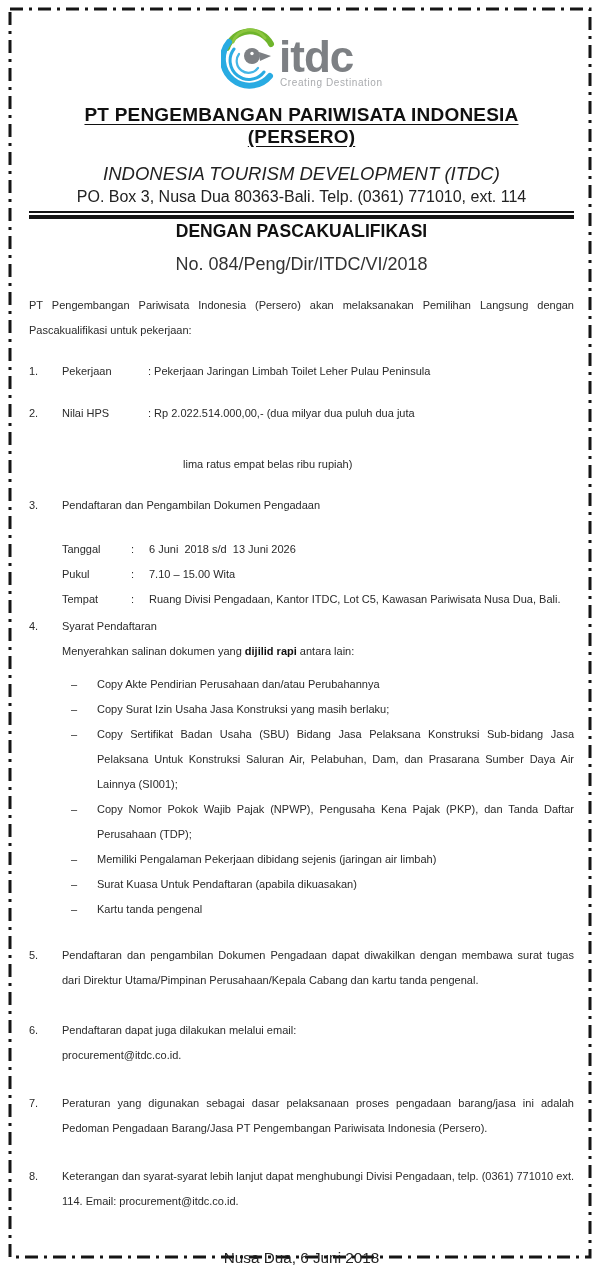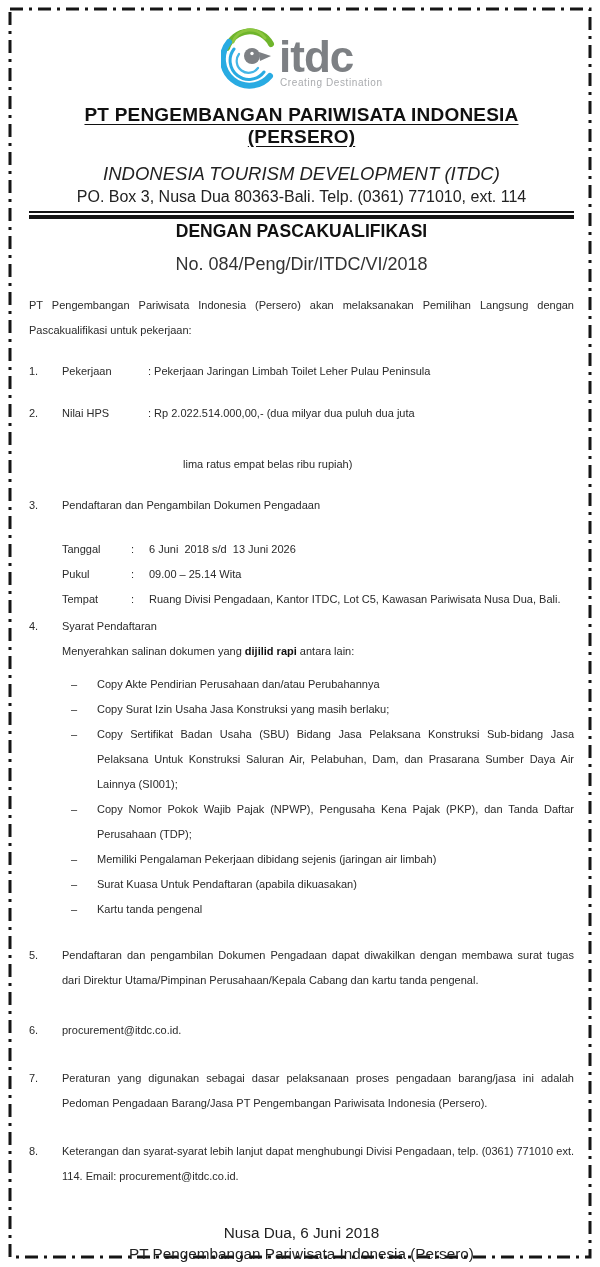--- a/index.html
+++ b/index.html
@@ -133,21 +133,21 @@
     <div class="ibody">
       <div>Pendaftaran dan Pengambilan Dokumen Pengadaan</div>
       <div class="frow mt-r1">
         <div class="flabel">Tanggal</div>
         <div class="fcolon">:</div>
         <div class="fvalue">6 Juni  2018 s/d  13 Juni 2026</div>
       </div>
       <div class="frow">
         <div class="flabel">Pukul</div>
         <div class="fcolon">:</div>
-        <div class="fvalue">09.00 – 25.14 Wita</div>
+        <div class="fvalue">7.10 – 15.00 Wita</div>
       </div>
       <div class="frow">
         <div class="flabel">Tempat</div>
         <div class="fcolon">:</div>
         <div class="fvalue">Ruang Divisi Pengadaan, Kantor ITDC, Lot C5, Kawasan Pariwisata Nusa Dua, Bali.</div>
       </div>
     </div>
   </div>
 
   <div class="item bodytext mt-i4">
@@ -191,20 +191,21 @@
   </div>
 
   <div class="item bodytext mt-i5">
     <div class="num">5.</div>
     <div class="ibody j">Pendaftaran dan pengambilan Dokumen Pengadaan dapat diwakilkan dengan membawa surat tugas dari Direktur Utama/Pimpinan Perusahaan/Kepala Cabang dan kartu tanda pengenal.</div>
   </div>
 
   <div class="item bodytext mt-i6">
     <div class="num">6.</div>
     <div class="ibody">
+      <div>Pendaftaran dapat juga dilakukan melalui email:</div>
       <div>procurement@itdc.co.id.</div>
     </div>
   </div>
 
   <div class="item bodytext mt-i7">
     <div class="num">7.</div>
     <div class="ibody j">Peraturan yang digunakan sebagai dasar pelaksanaan proses pengadaan barang/jasa ini adalah Pedoman Pengadaan Barang/Jasa PT Pengembangan Pariwisata Indonesia (Persero).</div>
   </div>
 
   <div class="item bodytext mt-i8">

